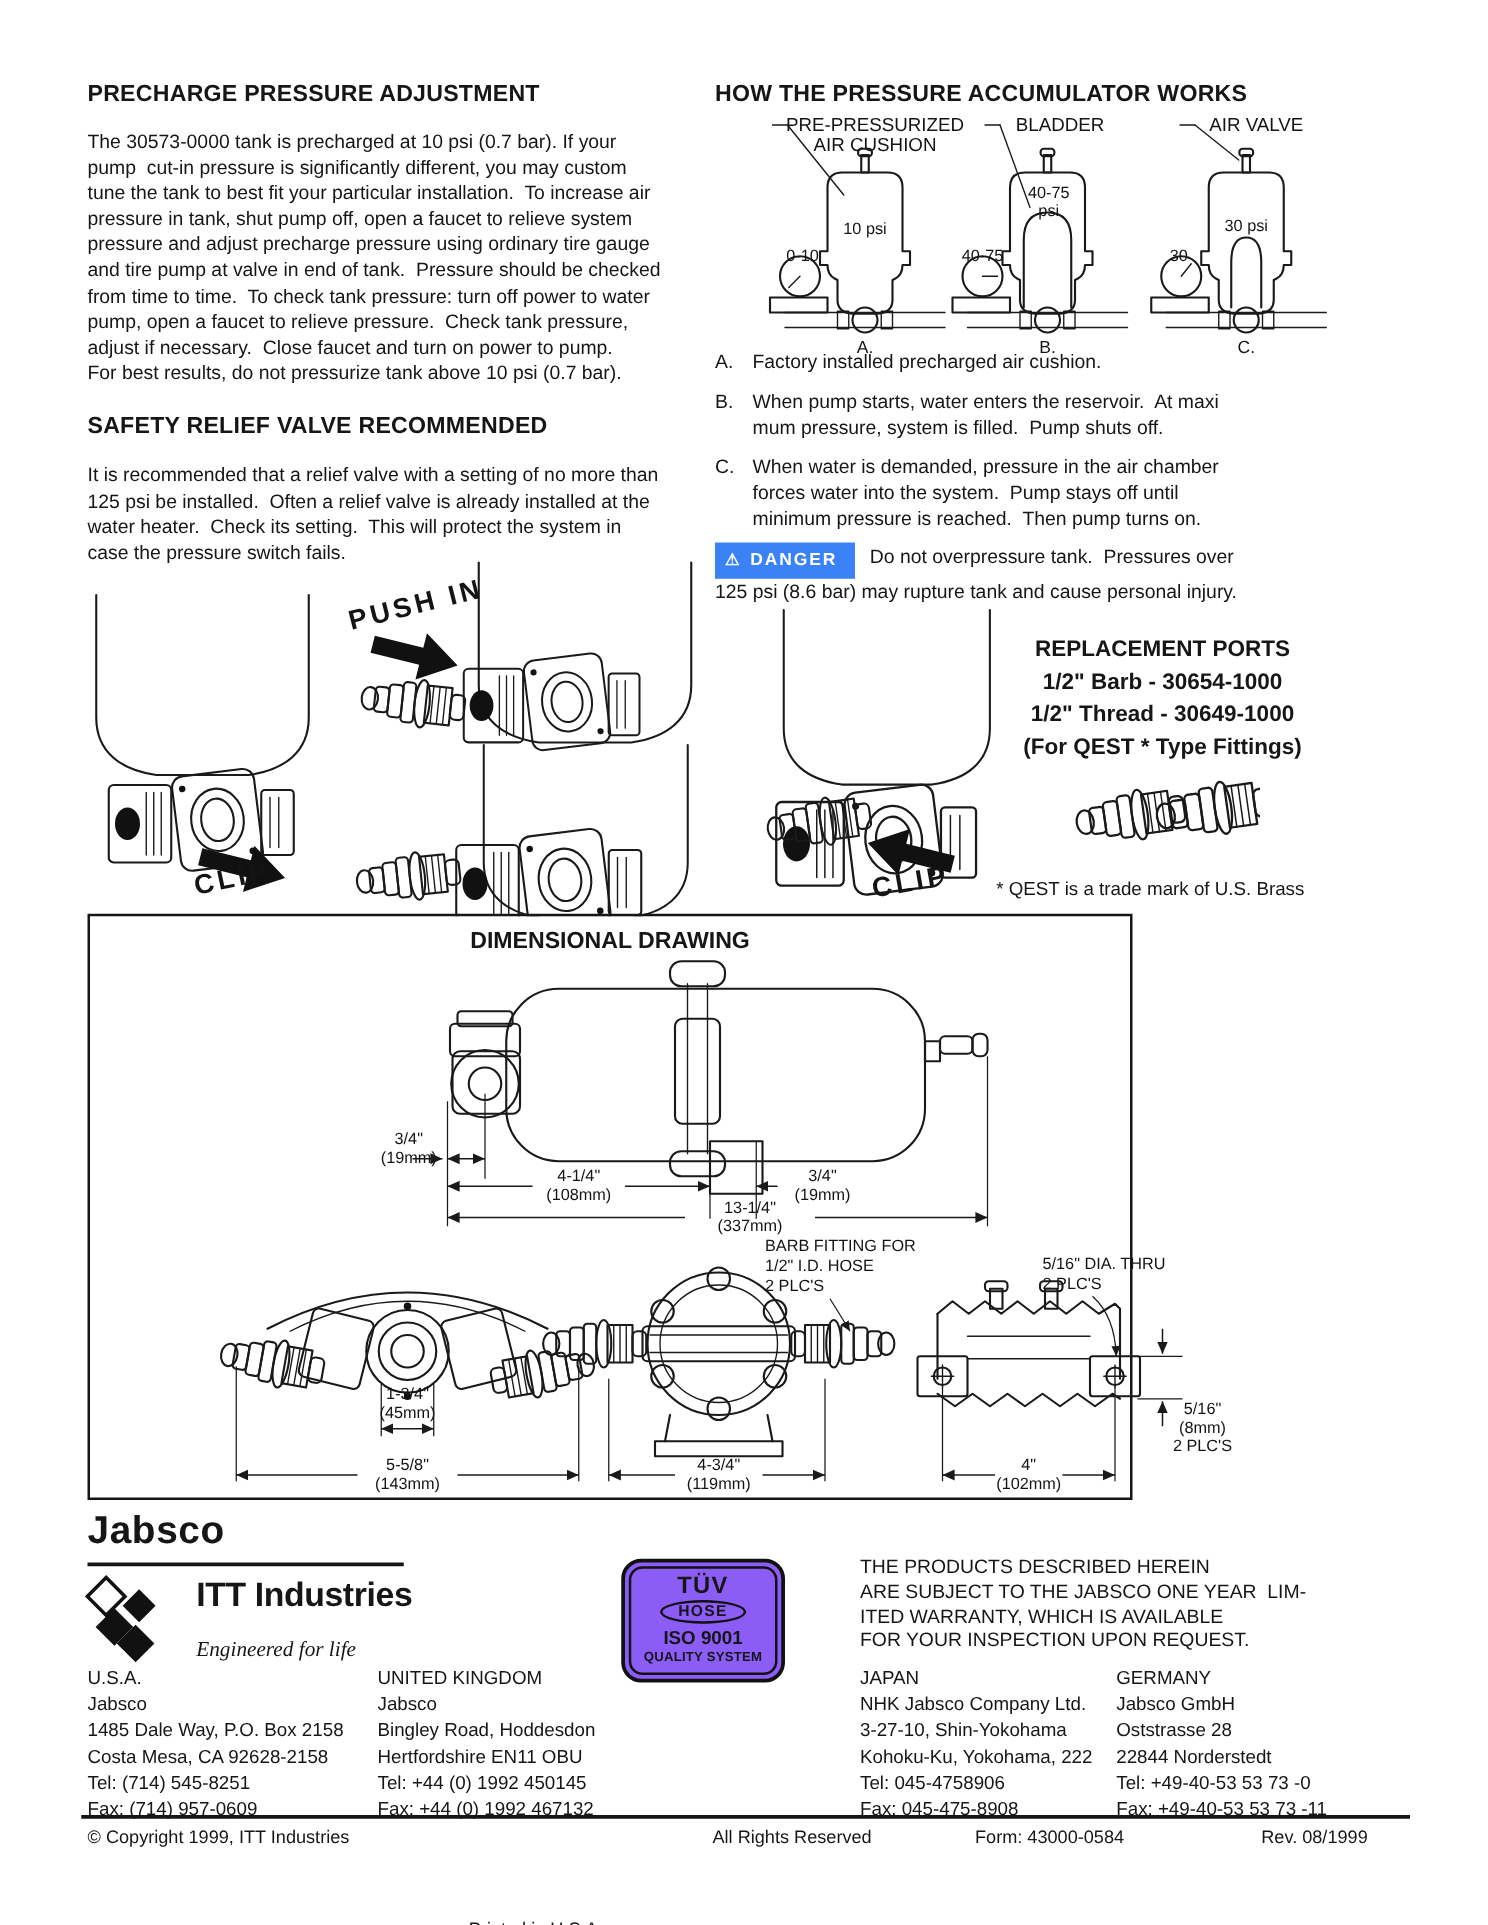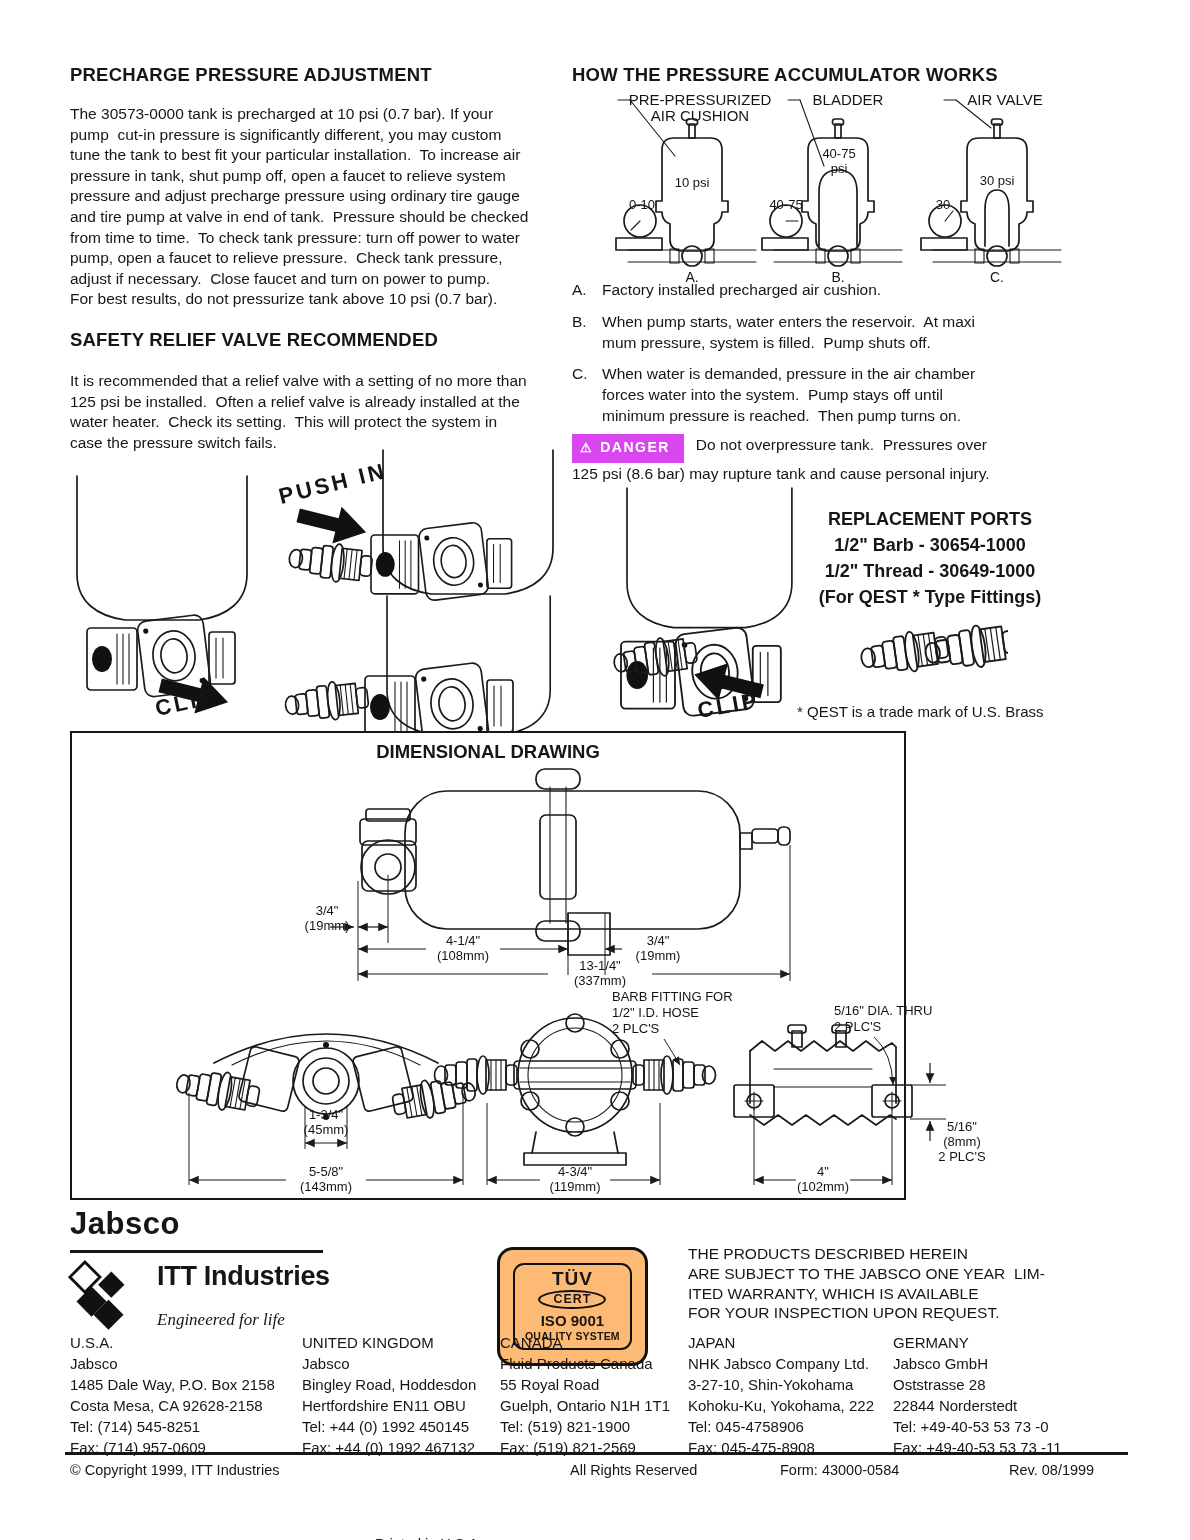--- a/index.html
+++ b/index.html
@@ -8,21 +8,21 @@
   .page { position:relative; width:1190px; height:1540px; background:#fff; overflow:hidden; }
   .abs { position:absolute; }
   .h1 { font-size:18.5px; font-weight:bold; letter-spacing:.2px; }
   .body { font-size:15.5px; line-height:20.6px; white-space:pre-wrap; }
   .steps { display:flex; flex-direction:column; gap:11px; }
   .step { display:flex; font-size:15.5px; line-height:20.8px; }
   .step .lt { width:30px; flex:none; }
   .step .tx { white-space:pre-wrap; }
   .danger { font-size:15.5px; line-height:22.5px; }
   .danger .tx { white-space:pre-wrap; }
-  .dbadge { display:inline-block; background:#d946ef; color:#fff; font-weight:bold;
+  .dbadge { display:inline-block; background:#3b82f6; color:#fff; font-weight:bold;
             font-size:14px; letter-spacing:1.5px; padding:2px 14px 3px 8px; margin-right:12px;
             vertical-align:-2px; }
   .dtri::before { content:"\26A0"; margin-right:7px; font-size:13px; }
   .ports { width:290px; text-align:center; font-weight:bold; font-size:18px; line-height:26px; }
   .qest { font-size:15px; }
   .dimbox { border:2.5px solid #161616; width:836px; height:469px; }
   .dimtitle { text-align:center; font-size:18.5px; font-weight:bold; padding-top:8px; }
   
   .ln  { stroke:#1a1a1a; stroke-width:1.7; fill:none; stroke-linecap:round; stroke-linejoin:round; }
   .thin{ stroke-width:1.1; }
@@ -32,21 +32,21 @@
   svg text.t15 { font-size:15px; }
   svg text.t14 { font-size:14px; }
   svg text.ts  { text-anchor:start; }
   svg text.big { font-size:22px; font-weight:bold; letter-spacing:3px; text-anchor:start; }
   
   .brand { font-size:31px; font-weight:bold; letter-spacing:.5px; }
   .brandrule { width:253px; height:2.5px; background:#161616; }
   .ittrow { display:flex; align-items:flex-end; gap:25px; }
   .ittname { font-size:27px; font-weight:bold; letter-spacing:-.3px; line-height:30px; }
   .itttag { font-family:"Liberation Serif", serif; font-style:italic; font-size:17px; margin-top:19px; }
-  .tuv { border:3px solid #111; border-radius:16px; padding:13px; display:inline-block; background:#fdba74; }
+  .tuv { border:3px solid #111; border-radius:16px; padding:3px; display:inline-block; background:#8b5cf6; }
   .tuv-inner { border:2px solid #111; border-radius:11px; padding:4px 10px 6px; text-align:center; }
   .tuv-tuv { font-weight:bold; font-size:19px; letter-spacing:1px; line-height:20px; }
   .tuv-cert { display:inline-block; border:2px solid #111; border-radius:50%; padding:0 13px 1px;
               font-weight:bold; font-size:12.5px; letter-spacing:1px; margin-top:1px; }
   .tuv-iso { font-weight:bold; font-size:15px; margin-top:3px; }
   .tuv-qs  { font-weight:bold; font-size:10.5px; letter-spacing:.2px; margin-top:1px; }
   .warranty { font-size:15.5px; line-height:19.8px; white-space:pre-wrap; }
   .region { font-size:15px; line-height:21px; }
   .region .rlines { white-space:pre-line; }
   .botrule { width:1063px; height:3px; background:#161616; }
@@ -408,21 +408,21 @@
     </svg>
     <div>
       <div class="ittname">ITT Industries</div>
       <div class="itttag">Engineered for life</div>
     </div>
   </div>
 
   <div class="abs tuv" style="left:497px; top:1247px;">
     <div class="tuv-inner">
       <div class="tuv-tuv">TÜV</div>
-      <div><span class="tuv-cert">CERT</span></div>
+      <div><span class="tuv-cert">HOSE</span></div>
       <div class="tuv-iso">ISO 9001</div>
       <div class="tuv-qs">QUALITY SYSTEM</div>
     </div>
   </div>
 
   <div class="abs warranty" style="left:688px; top:1244px; width:420px;">THE PRODUCTS DESCRIBED HEREIN
 ARE SUBJECT TO THE JABSCO ONE YEAR  LIM-
 ITED WARRANTY, WHICH IS AVAILABLE
 FOR YOUR INSPECTION UPON REQUEST.</div>
 
@@ -435,28 +435,20 @@
 Fax: (714) 957-0609</div>
   </div>
   <div class="abs region" style="left:302px; top:1332px; width:195px;">
     <div>UNITED KINGDOM</div>
     <div class="rlines">Jabsco
 Bingley Road, Hoddesdon
 Hertfordshire EN11 OBU
 Tel: +44 (0) 1992 450145
 Fax: +44 (0) 1992 467132</div>
   </div>
-  <div class="abs region" style="left:500px; top:1332px; width:185px;">
-    <div>CANADA</div>
-    <div class="rlines">Fluid Products Canada
-55 Royal Road
-Guelph, Ontario N1H 1T1
-Tel: (519) 821-1900
-Fax: (519) 821-2569</div>
-  </div>
   <div class="abs region" style="left:688px; top:1332px; width:202px;">
     <div>JAPAN</div>
     <div class="rlines">NHK Jabsco Company Ltd.
 3-27-10, Shin-Yokohama
 Kohoku-Ku, Yokohama, 222
 Tel: 045-4758906
 Fax: 045-475-8908</div>
   </div>
   <div class="abs region" style="left:893px; top:1332px; width:240px;">
     <div>GERMANY</div>

